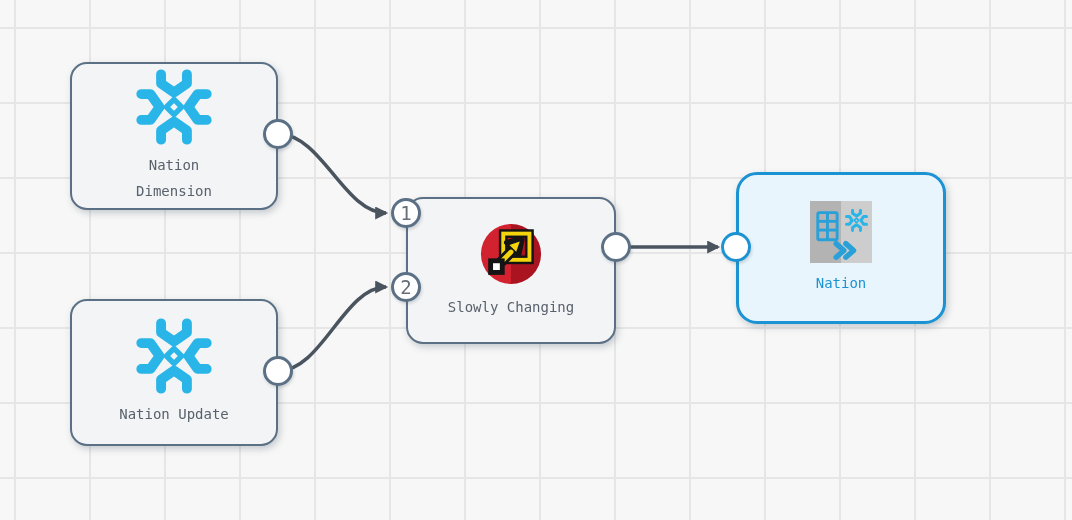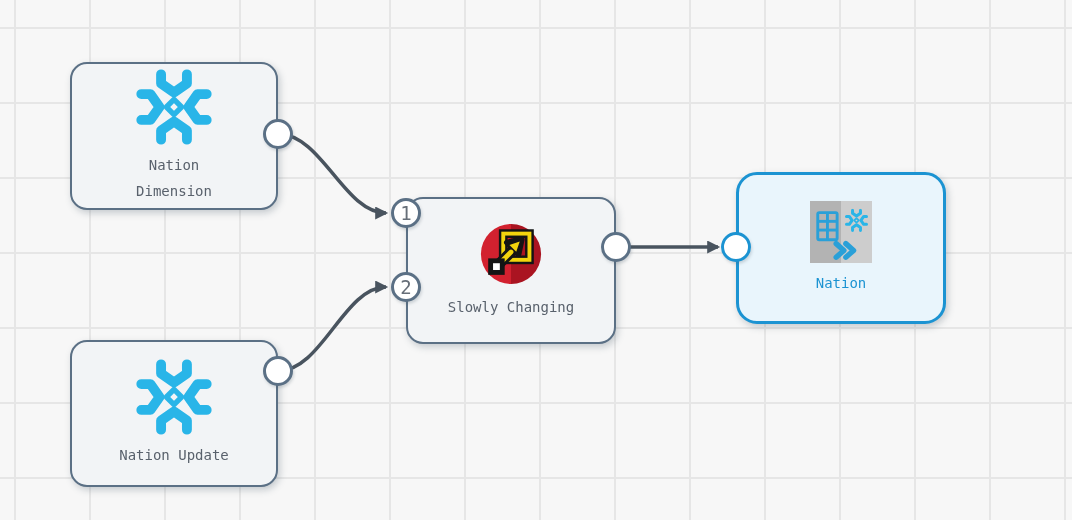--- a/index.html
+++ b/index.html
@@ -24,21 +24,21 @@
     display:flex;flex-direction:column;align-items:center;justify-content:center;
     z-index:1;
   }
   .node .icon{margin-bottom:7px;line-height:0;}
   .node .label{color:#59616c;font-size:14px;line-height:26px;text-align:center;}
   .node .label span{display:block;white-space:pre;}
   .node.selected{border:3.5px solid #1b93d2;background:#e9f5fc;border-radius:21px;}
   .node.selected .label{color:#1b93d2;}
 
   #node-nation-dimension{left:70px;top:62px;width:208px;height:148px;}
-  #node-nation-update{left:70px;top:299px;width:208px;height:147px;margin-top:41px;}
+  #node-nation-update{left:70px;top:299px;width:208px;height:147px;}
   #node-scd{left:406px;top:173px;width:210px;height:147px;margin-top:24px;}
   #node-dest{left:736px;top:172px;width:210px;height:152px;}
 
   .edge-layer{position:absolute;left:0;top:0;z-index:2;pointer-events:none;}
   .edge{stroke:#49545f;stroke-width:3.5;fill:none;}
 
   .port{
     position:absolute;box-sizing:border-box;width:30px;height:30px;border-radius:50%;
     background:#ffffff;border:3px solid #5b7085;z-index:3;
     display:flex;align-items:center;justify-content:center;

